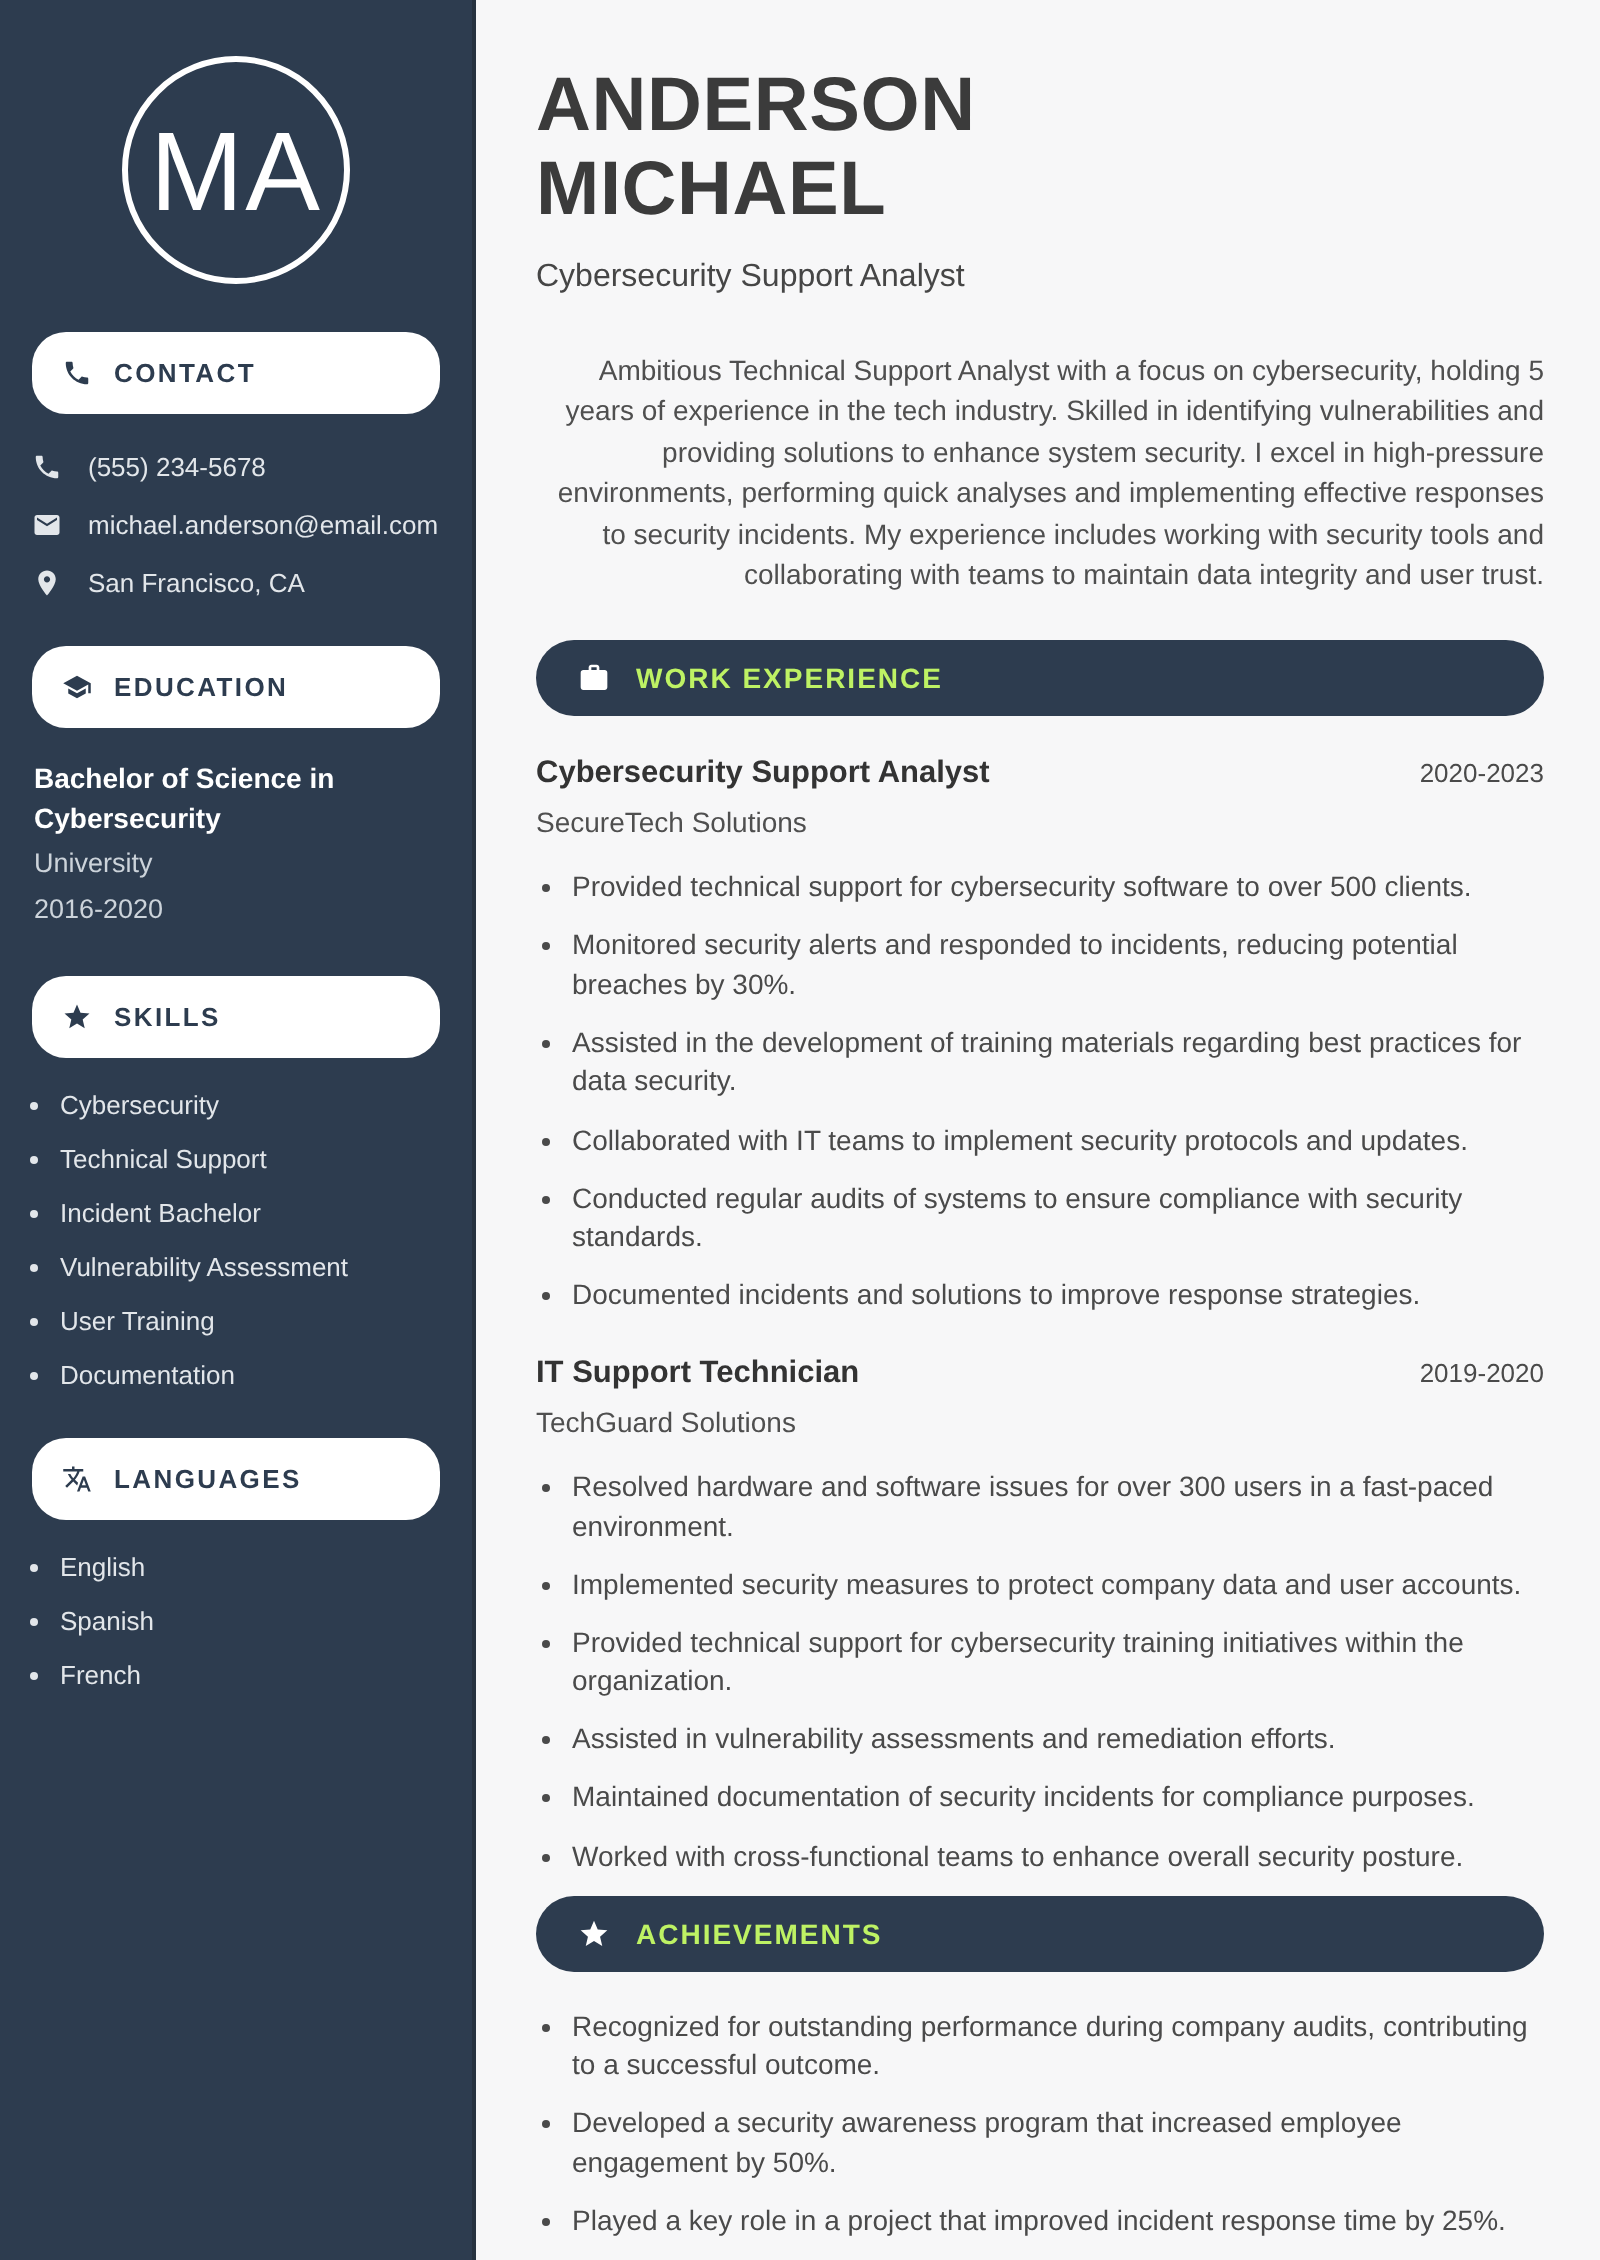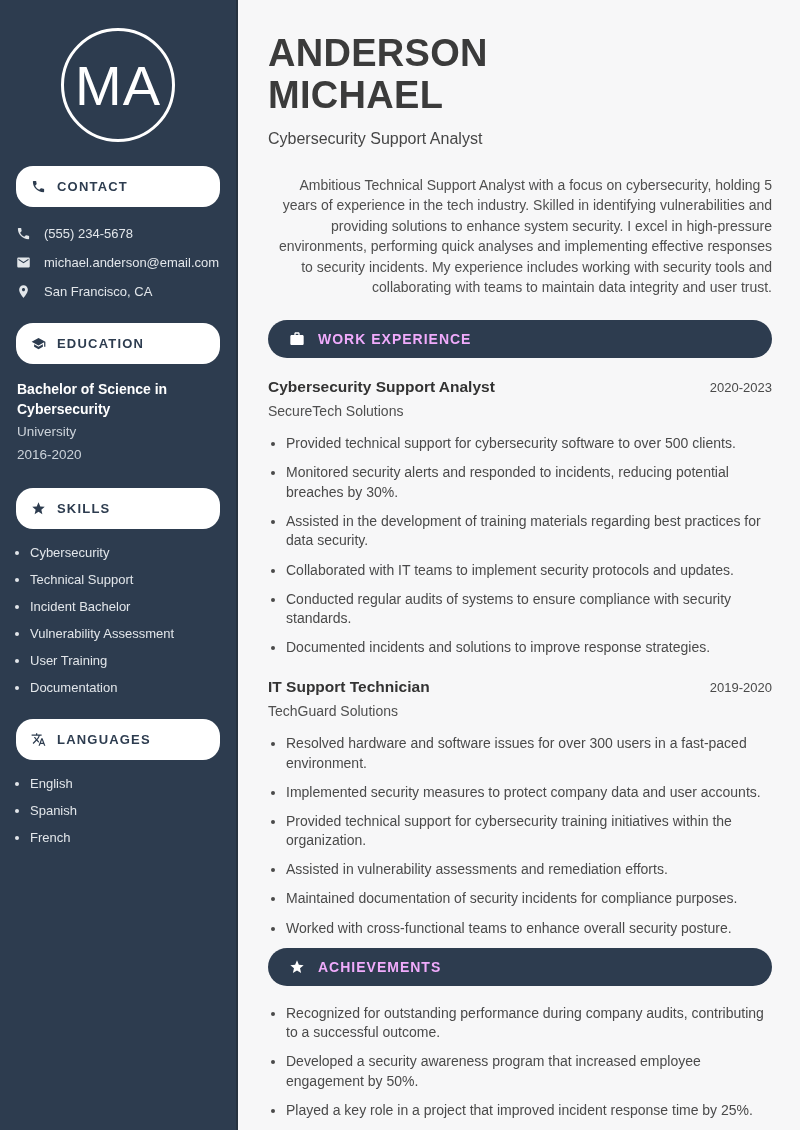--- a/index.html
+++ b/index.html
@@ -43,21 +43,21 @@
 
   
   .main { flex:1 1 auto; background:#f7f7f8; padding:33px 28px 0 30px; }
   .name { font-size:38px; font-weight:700; color:#3b3b3b; line-height:1.1; letter-spacing:0.3px; }
   .name span { display:block; }
   .role-title { margin-top:13px; font-size:16px; color:#464646; }
   .summary { margin-top:27px; font-size:14px; line-height:1.47; color:#4f4f4f; max-width:505px;text-align:right; }
   .pill-dark {
     margin-top:22px; background:#2d3c4f; border-radius:20px; height:38px;
     display:flex; align-items:center; gap:13px; padding:0 21px;
-    color:#f0abfc; font-weight:700; font-size:14px; letter-spacing:1px;
+    color:#bef264; font-weight:700; font-size:14px; letter-spacing:1px;
   }
   .pill-dark svg { width:16px; height:16px; flex:0 0 16px; fill:#ffffff; }
   .job { margin-top:20px; }
   .job-head { display:flex; justify-content:space-between; align-items:baseline; }
   .job-head h3 { font-size:15.5px; font-weight:700; color:#333333; }
   .job-dates { font-size:13px; color:#4a4a4a; }
   .company { margin-top:7px; font-size:14px; color:#4f4f4f; }
   .main-list { margin-top:15px; padding-left:18px; list-style:disc; }
   .main-list li { font-size:14px; color:#4a4a4a; line-height:1.4; margin-bottom:9.5px; max-width:495px; }
   .achieve-list { margin-top:18px; }

